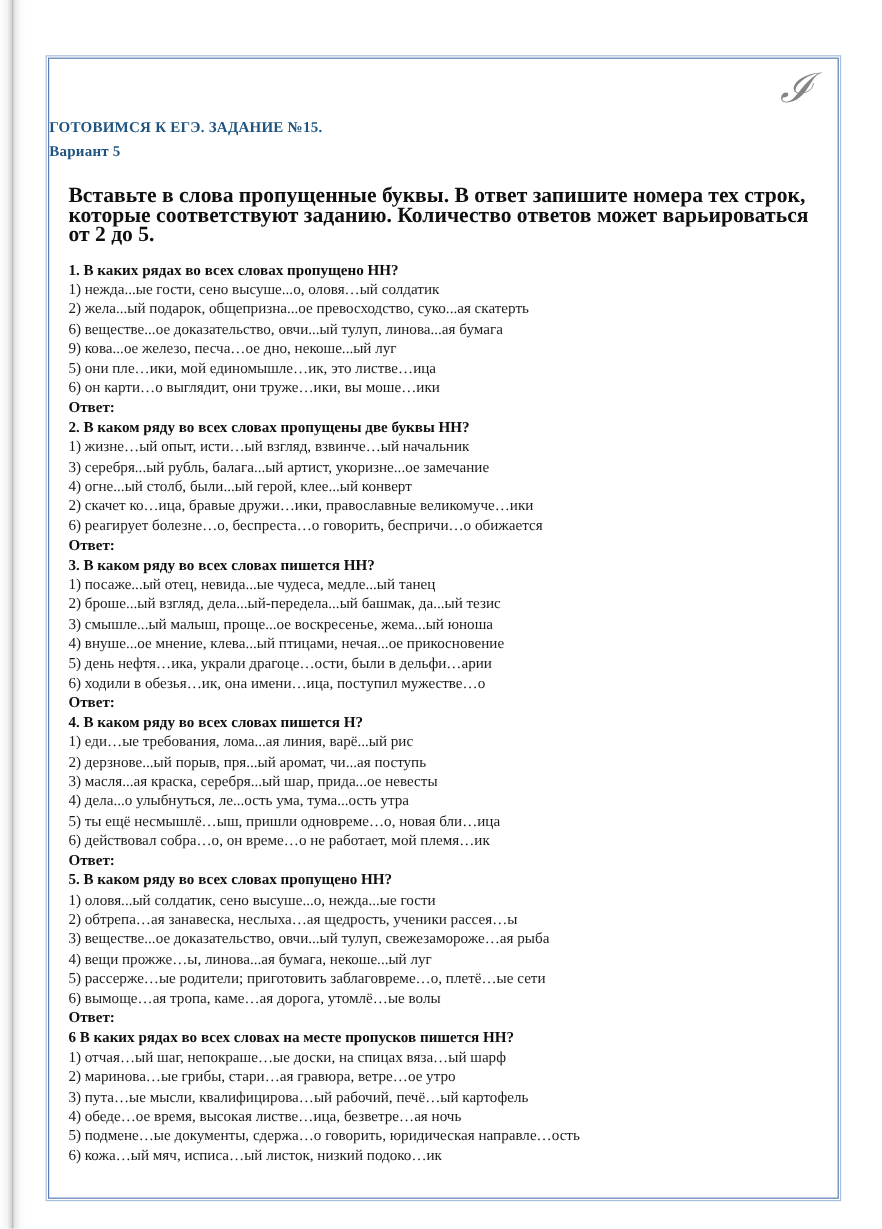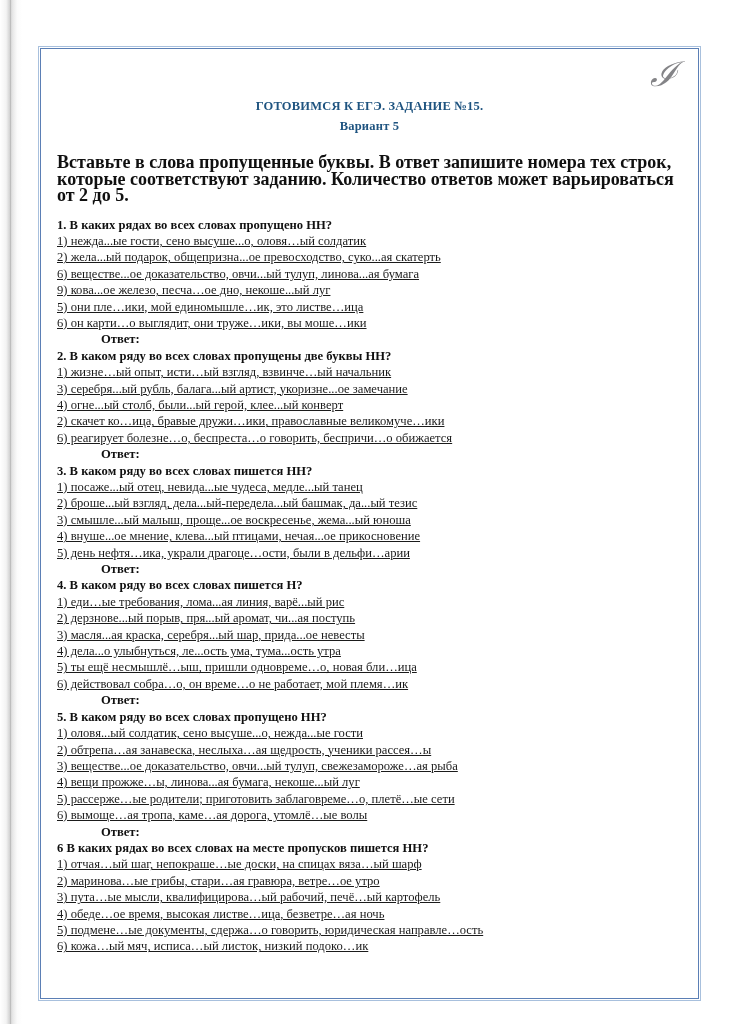--- a/index.html
+++ b/index.html
@@ -59,21 +59,21 @@
     font-style: italic;
     font-size: 34px;
     color: #6f6f73;
     letter-spacing: 0;
     line-height: 1;
     opacity: .85;
     transform: scaleX(1.08);
   }
 
   .title-block {
-    text-align: center;
+    text-align: left;
     margin-top: 50px;
     font-family: Liberation Serif, serif;
   }
   .title-main, .title-sub {
     color: #1f5480;
     font-weight: bold;
     font-size: 12.5px;
     letter-spacing: .2px;
   }
   .title-sub {
@@ -96,28 +96,26 @@
     font-weight: bold;
     font-size: 12.6px;
     line-height: 16.4px;
     color: #101010;
   }
   .q-row {
     font-size: 12.6px;
     line-height: 16.4px;
     color: #1b1b1b;
     white-space: nowrap;
-    text-decoration: underline;
   }
   .q-answer {
     font-weight: bold;
     font-size: 12.6px;
     line-height: 16.4px;
     color: #101010;
-    margin-left: 44px;
   }
 </style>
 </head>
 <body>
 
 <div class="scan-edge">
   <div class="scan-edge-line"></div>
 </div>
 
 <div class="page-frame">
@@ -152,20 +150,21 @@
           <div class="q-row">6) реагирует болезне…о, беспреста…о  говорить, беспричи…о  обижается</div>
           <div class="q-answer">Ответ:</div>
         </div>
         <div class="q-block">
           <div class="q-head">3. В каком ряду во всех словах пишется НН?</div>
           <div class="q-row">1) посаже...ый отец, невида...ые чудеса, медле...ый танец</div>
           <div class="q-row">2) броше...ый взгляд, дела...ый-передела...ый башмак, да...ый тезис</div>
           <div class="q-row">3) смышле...ый малыш, проще...ое воскресенье, жема...ый юноша</div>
           <div class="q-row">4) внуше...ое мнение, клева...ый птицами, нечая...ое прикосновение</div>
           <div class="q-row">5) день нефтя…ика, украли драгоце…ости, были в дельфи…арии</div>
+          <div class="q-row">6) ходили в обезья…ик,  она имени…ица, поступил мужестве…о</div>
           <div class="q-answer">Ответ:</div>
         </div>
         <div class="q-block">
           <div class="q-head">4. В каком ряду во всех словах пишется Н?</div>
           <div class="q-row">1) еди…ые требования, лома...ая линия, варё...ый рис</div>
           <div class="q-row">2) дерзнове...ый порыв, пря...ый аромат, чи...ая поступь</div>
           <div class="q-row">3) масля...ая краска, серебря...ый шар, прида...ое невесты</div>
           <div class="q-row">4) дела...о улыбнуться, ле...ость ума, тума...ость утра</div>
           <div class="q-row">5) ты ещё несмышлё…ыш, пришли одновреме…о, новая бли…ица</div>
           <div class="q-row">6) действовал собра…о, он време…о не работает, мой племя…ик</div>

